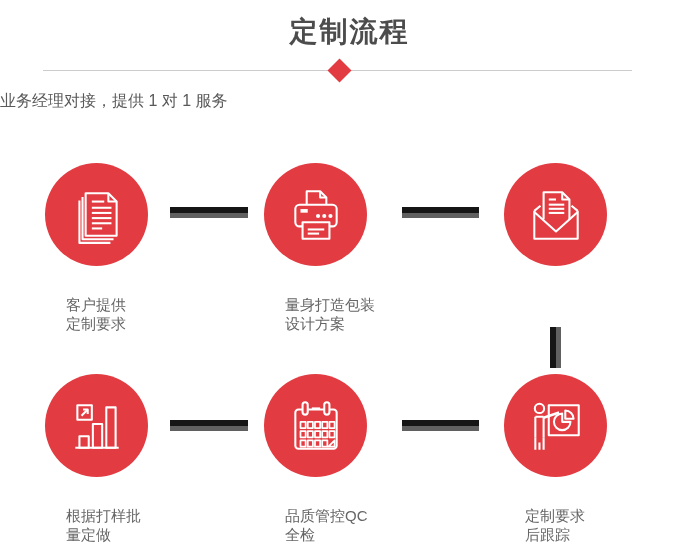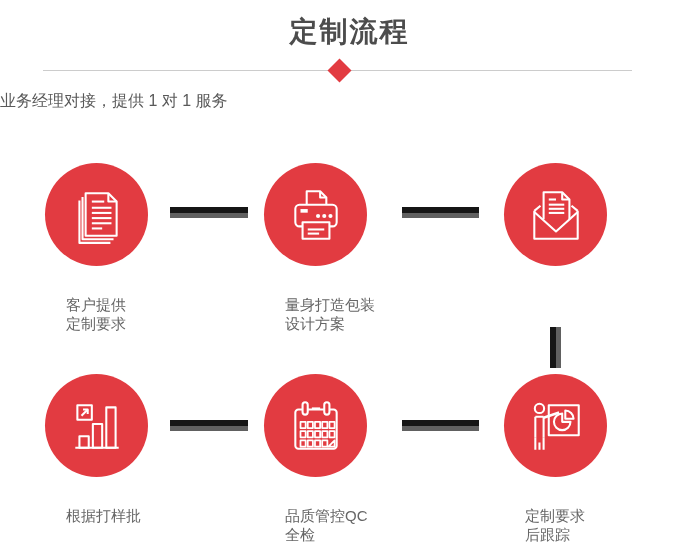--- a/index.html
+++ b/index.html
@@ -129,20 +129,21 @@
         <rect x="13" y="40" width="9" height="11"></rect>
         <rect x="26" y="28" width="9" height="23"></rect>
         <rect x="39" y="12" width="9" height="39"></rect>
         <rect x="11" y="10" width="14" height="14"></rect>
         <path d="M15 20 L21 14"></path>
         <path d="M16.5 14 H21 V18.5"></path>
       </svg>
     </div>
     <div class="label">
       <div>根据打样批</div>
+      <div>量定做</div>
     </div>
   </div>
 
   <div class="step s5">
     <div class="circle">
       <svg viewBox="0 0 60 60" width="62" height="62" fill="none" stroke="#ffffff" stroke-width="2" stroke-linejoin="round">
         <rect x="10" y="14" width="40" height="38" rx="3"></rect>
         <rect class="fill-bg" x="17" y="7" width="5" height="12" rx="2.5"></rect>
         <rect class="fill-bg" x="38" y="7" width="5" height="12" rx="2.5"></rect>
         <path d="M26 13 H34"></path>

